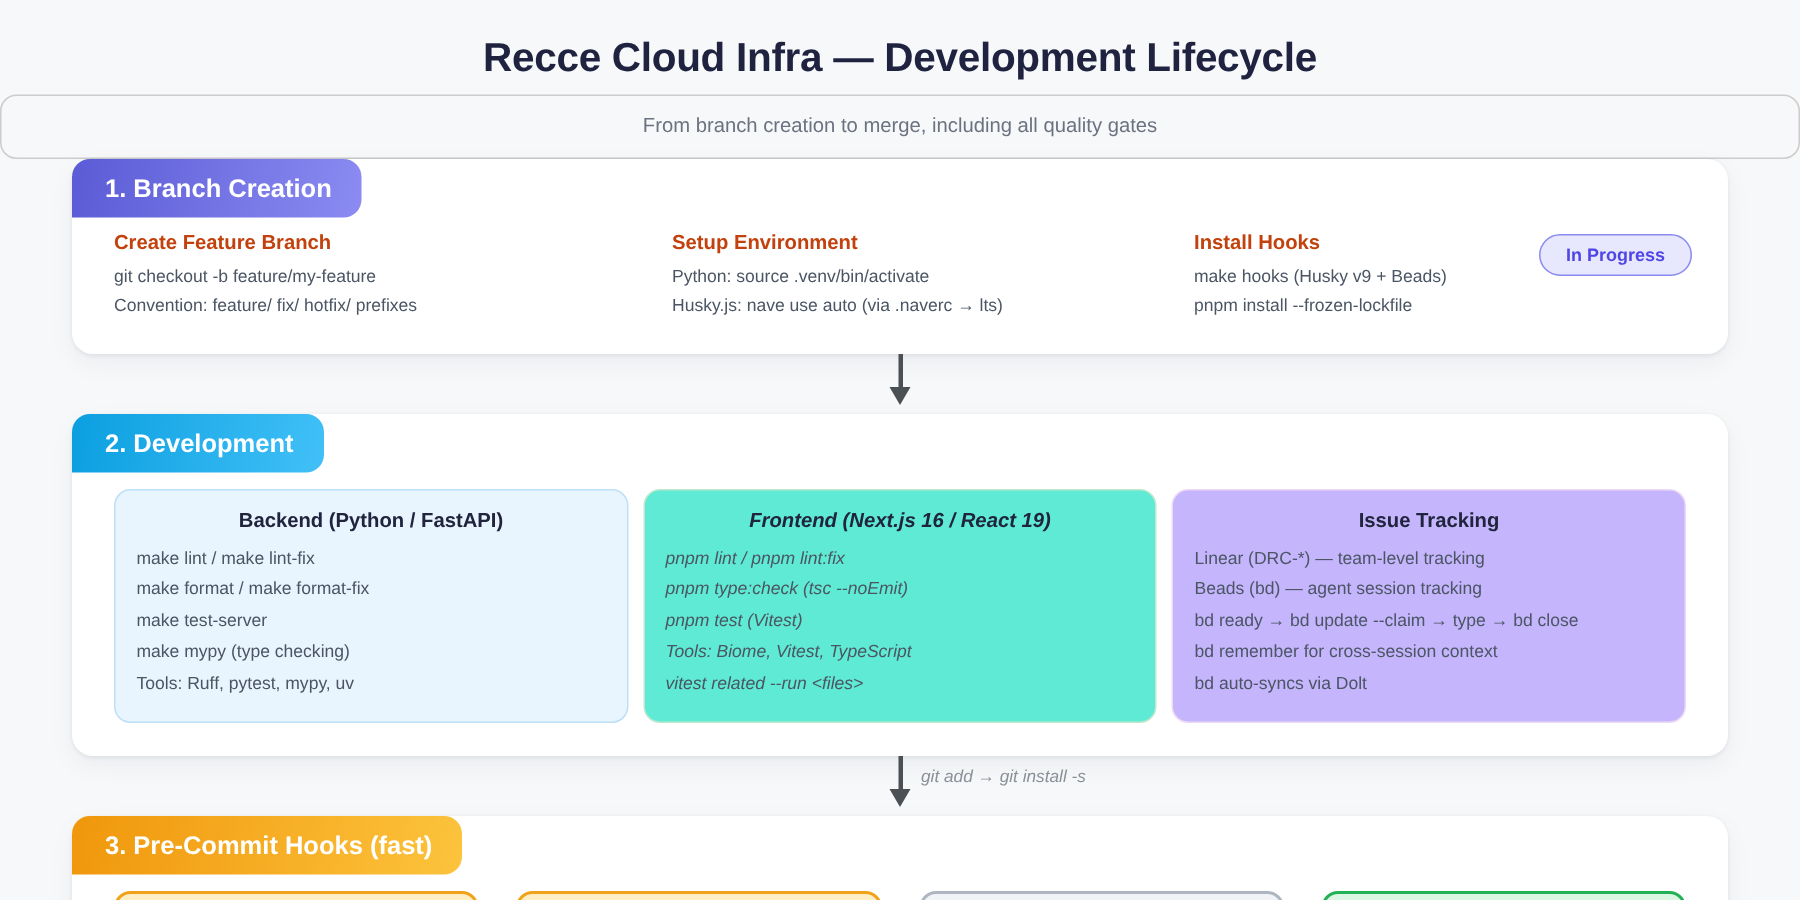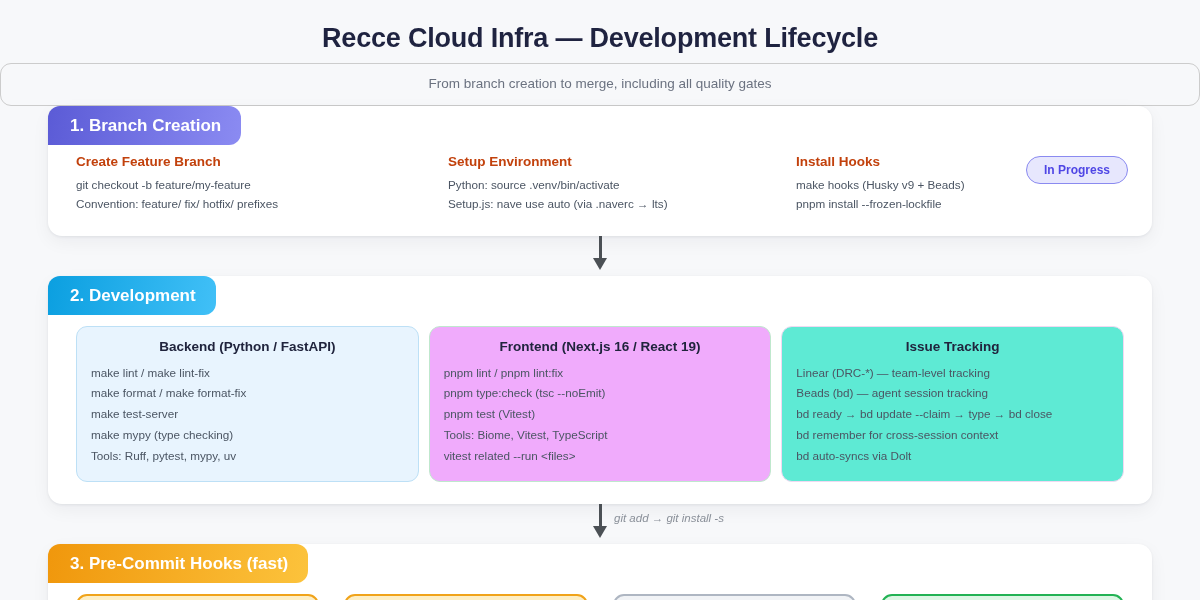--- a/index.html
+++ b/index.html
@@ -81,22 +81,22 @@
   .sub {
     flex: 1 1 0; border-radius: 11px; border: 1.6px solid #ccc;
     padding: 12px 14px 14px 14px;
   }
   .sub h4 {
     text-align: center; font-size: 13.5px; font-weight: bold;
     color: #20243d; margin-bottom: 9px;
   }
   .sub .line { font-size: 11.7px; color: #4b5563; line-height: 1.78; }
   .sub.blue  { background: #e8f4fe; border-color: #bde0f6; }
-  .sub.green { background: #f0abfc; border-color: #bfe8cd; }
-  .sub.pink  { background: #5eead4; border-color: #f0d9f2; }
+  .sub.green { background: #5eead4; border-color: #bfe8cd; font-style: italic; }
+  .sub.pink  { background: #c4b5fd; border-color: #f0d9f2; }
 
   
   .grid3 { display: flex; gap: 25px; padding-top: 16px; }
   .sub3 {
     flex: 1 1 0; border-radius: 11px; padding: 11px 12px 16px 12px;
     text-align: center; border: 2px solid #ccc;
   }
   .sub3.amber { background: #fdeec4; border-color: #f0a31a; }
   .sub3.gray  { background: #f1f3f6; border-color: #aeb6c2; }
   .sub3.mint  { background: #dcf6e4; border-color: #22b254; }
@@ -116,21 +116,21 @@
     <div class="stage-card">
       <div class="cols">
         <div class="col c1">
           <h3>Create Feature Branch</h3>
           <p>git checkout -b feature/my-feature</p>
           <p>Convention: feature/ fix/ hotfix/ prefixes</p>
         </div>
         <div class="col c2">
           <h3>Setup Environment</h3>
           <p>Python: source .venv/bin/activate</p>
-          <p>Setup.js: nave use auto (via .naverc → lts)</p>
+          <p>Husky.js: nave use auto (via .naverc → lts)</p>
         </div>
         <div class="col c3">
           <h3>Install Hooks</h3>
           <p>make hooks (Husky v9 + Beads)</p>
           <p>pnpm install --frozen-lockfile</p>
         </div>
         <div class="badge-wrap">
           <span class="badge">In Progress</span>
         </div>
       </div>

